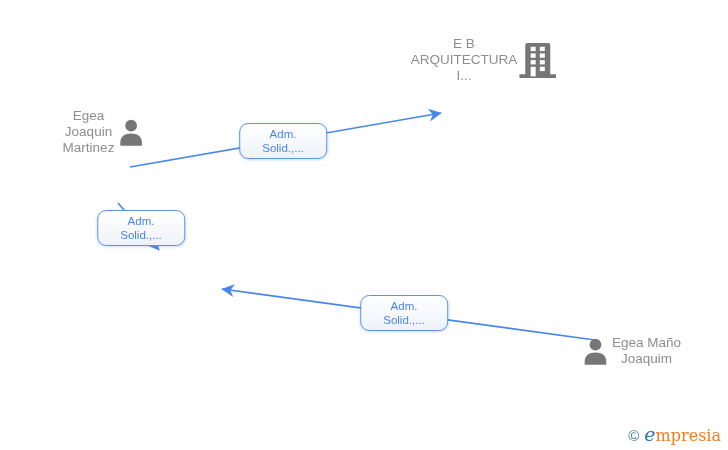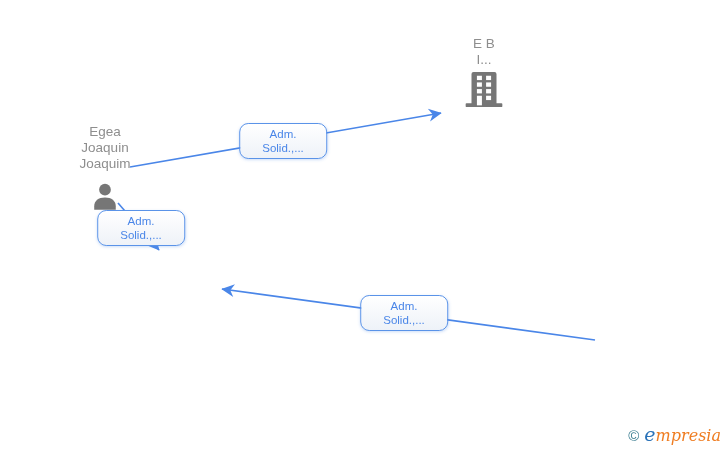--- a/index.html
+++ b/index.html
@@ -16,21 +16,21 @@
   }
   html,body{margin:0;padding:0;}
   body{
     width:728px;height:450px;background:#ffffff;position:relative;overflow:hidden;
     font-family:"Liberation Sans", sans-serif;
   }
   .edges-svg{position:absolute;left:0;top:0;width:728px;height:450px;z-index:1;}
   .edge-line{stroke:var(--edge);stroke-width:1.6;fill:none;}
   .arrowhead{fill:var(--edge);}
 
-  .node{position:absolute;display:flex;flex-direction:column;align-items:center;z-index:2;}
+  .node{position:absolute;display:flex;flex-direction:row;align-items:center;z-index:2;}
   .node-label{
     text-align:center;color:var(--label-gray);font-size:13.5px;line-height:16px;
     white-space:nowrap;
   }
   .node-label.dark{color:var(--label-dark);font-weight:bold;letter-spacing:0.3px;}
   .icon-person{width:33px;height:30px;fill:var(--node-gray);}
   .icon-building{width:40px;height:35px;fill:var(--node-gray);}
   .icon-building.highlight{width:44px;height:38px;fill:var(--highlight-orange);}
   .gap4{height:4px;} .gap6{height:6px;} .gap10{height:9px;}
 
@@ -43,74 +43,86 @@
     color:var(--box-text);font-size:11.5px;line-height:14px;text-align:center;
     padding:3px 22px;
   }
 
   .watermark{
     position:absolute;right:7px;bottom:5px;z-index:4;
     font-family:"DejaVu Serif", serif;font-size:16px;white-space:nowrap;
   }
   .wm-copy{color:var(--wm-copyright);font-family:"Liberation Sans",sans-serif;font-size:15px;}
   .wm-e{color:var(--wm-e);font-style:italic;font-size:19px;}
-  .wm-rest{color:var(--wm-rest);font-style:italic;}
+  .wm-rest{color:var(--wm-rest);}
 </style>
 </head>
 <body>
 
 <div style="position:absolute;inset:0;">
 
   <svg class="edges-svg" viewBox="0 0 728 450">
     <defs>
       <marker id="arrow" viewBox="0 0 10 10" refX="9" refY="5" markerWidth="9" markerHeight="9" orient="auto-start-reverse">
         <path class="arrowhead" d="M0.5,0.5 L9.5,5 L0.5,9.5 L3.2,5 Z"></path>
       </marker>
     </defs>
     <line class="edge-line" x1="130" y1="167" x2="441" y2="113" marker-end="url(#arrow)"></line>
     <line class="edge-line" x1="118" y1="203" x2="159" y2="250" marker-end="url(#arrow)"></line>
     <line class="edge-line" x1="595" y1="340" x2="222" y2="289" marker-end="url(#arrow)"></line>
   </svg>
 
-  <div class="node" style="left:105px;top:108px;transform:translateX(-50%);margin-top:16px;">
+  <div class="node" style="left:105px;top:108px;transform:translateX(-50%);">
     <div class="node-label">
       <div>Egea</div>
       <div>Joaquin</div>
-      <div>Joaquim</div>
+      <div>Martinez</div>
     </div>
     <div class="gap10"></div>
     <svg class="icon-person" viewBox="0 0 24 22">
       <circle cx="12" cy="6.4" r="4.3"></circle>
       <path d="M12 12.1c-4.9 0-7.9 2.5-7.9 6.4V21h15.8v-2.5c0-3.9-3-6.4-7.9-6.4z"></path>
     </svg>
   </div>
 
   <div class="node" style="left:484px;top:36px;transform:translateX(-50%);">
     <div class="node-label">
       <div>E B</div>
+      <div>ARQUITECTURA</div>
       <div>I...</div>
     </div>
     <div class="gap4"></div>
     <svg class="icon-building" viewBox="0 0 48 42">
       <rect x="2" y="37.5" width="44" height="4.5" rx="1"></rect>
       <rect x="9" y="0" width="30" height="40" rx="2.5"></rect>
       <g fill="#ffffff">
         <rect x="15.5" y="4.5" width="6" height="5.2"></rect>
           <rect x="26.5" y="4.5" width="6" height="5.2"></rect>
         <rect x="15.5" y="12.5" width="6" height="5.2"></rect>
           <rect x="26.5" y="12.5" width="6" height="5.2"></rect>
         <rect x="15.5" y="20.5" width="6" height="5.2"></rect>
           <rect x="26.5" y="20.5" width="6" height="5.2"></rect>
         <rect x="15.5" y="28.5" width="6" height="11.5"></rect>
           <rect x="26.5" y="28.5" width="6" height="5.2"></rect>
       </g>
     </svg>
   </div>
 
 
+  <div class="node" style="left:630px;top:335px;transform:translateX(-50%);">
+    <svg class="icon-person" viewBox="0 0 24 22">
+      <circle cx="12" cy="6.4" r="4.3"></circle>
+      <path d="M12 12.1c-4.9 0-7.9 2.5-7.9 6.4V21h15.8v-2.5c0-3.9-3-6.4-7.9-6.4z"></path>
+    </svg>
+    <div class="gap6"></div>
+    <div class="node-label">
+      <div>Egea Maño</div>
+      <div>Joaquim</div>
+    </div>
+  </div>
 
   <div class="edge-label" style="left:283px;top:141px;">
     <div>Adm.</div>
     <div>Solid.,...</div>
   </div>
   <div class="edge-label" style="left:141px;top:228px;">
     <div>Adm.</div>
     <div>Solid.,...</div>
   </div>
   <div class="edge-label" style="left:404px;top:313px;">

